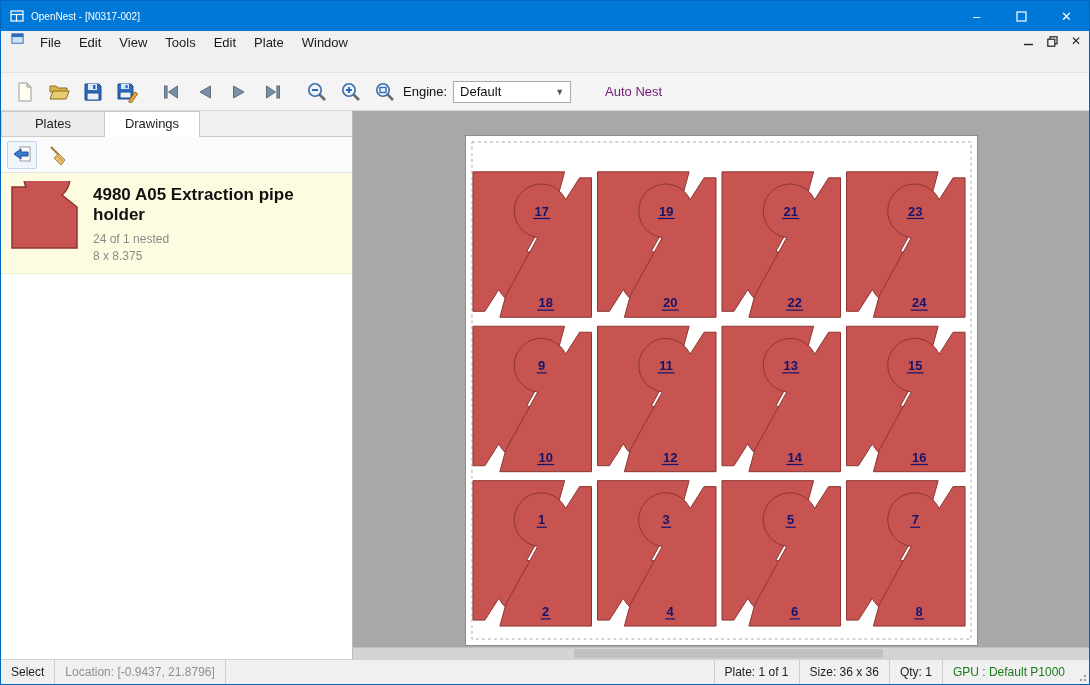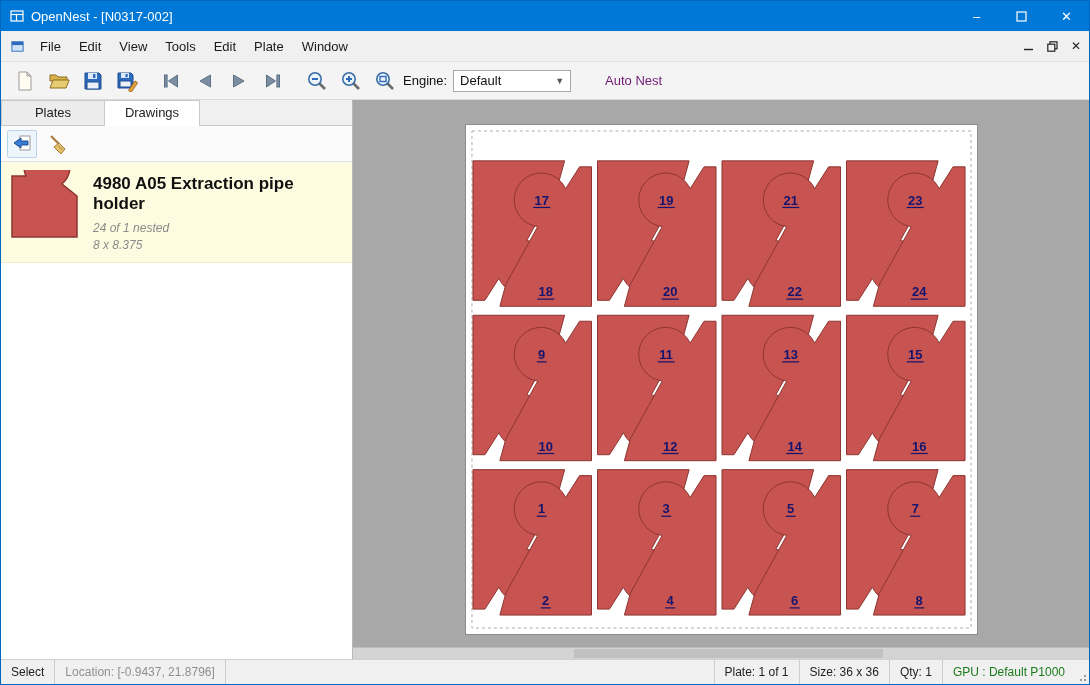--- a/index.html
+++ b/index.html
@@ -5,26 +5,26 @@
   * { box-sizing: border-box; margin: 0; padding: 0; }
   body { background: #6b6b6b; font-family: "Liberation Sans", sans-serif; }
   .window {
     width: 1090px; height: 685px; margin: 0 auto;
     border: 1px solid #0067c0; display: flex; flex-direction: column;
     background: #f0f0f0; overflow: hidden;
   }
   
   .titlebar { height: 30px; background: #0078d7; color: #fff; display: flex; align-items: center; flex: 0 0 auto; }
   .titlebar .app-icon { margin: 0 6px 0 8px; display: flex; }
-  .titlebar .title { font-size: 13px; }
+  .titlebar .title { font-size: 10px; }
   .titlebar .spacer { flex: 1; }
   .tb-btn { width: 45px; height: 30px; display: flex; align-items: center; justify-content: center; color: #fff; font-size: 13px; cursor: default; }
   .tb-btn svg { display: block; }
   
-  .menubar { height: 31px; background: #f0f0f0; display: flex; align-items: center; font-size: 13px; color: #1a1a1a; flex: 0 0 auto; border-bottom: 1px solid #e2e2e2; }
+  .menubar { height: 42px; background: #f0f0f0; display: flex; font-size: 13px; color: #1a1a1a; flex: 0 0 auto; border-bottom: 1px solid #e2e2e2; }
   .menubar .mdi-icon { margin: 0 6px 0 9px; display: flex; }
   .menu-item { padding: 4px 9px; cursor: default; }
   .menubar .spacer { flex: 1; }
   .mdi-ctl { width: 22px; height: 20px; display: flex; align-items: center; justify-content: center; color: #222; font-size: 12px; margin-right: 2px; }
   
   .toolbar { height: 38px; background: #f4f4f4; border-bottom: 1px solid #d9d9d9; display: flex; align-items: center; padding: 0 8px; flex: 0 0 auto; }
   .tool-btn { width: 32px; height: 30px; display: flex; align-items: center; justify-content: center; border: 1px solid transparent; border-radius: 2px; margin-right: 2px; }
   .tool-sep { width: 10px; }
   .engine-label { font-size: 13px; color: #111; margin: 0 6px 0 0; }
   .engine-combo { width: 118px; height: 22px; background: #fff; border: 1px solid #a8a8a8; display: flex; align-items: center; font-size: 13px; padding-left: 6px; color: #111; }
@@ -37,21 +37,21 @@
   .tab { padding: 4px 0; width: 104px; text-align: center; font-size: 13px; color: #222; background: #ececec; border: 1px solid #c9c9c9; border-bottom: none; margin-right: -1px; height: 25px; }
   .tab.active { background: #fff; height: 26px; margin-bottom: -1px; position: relative; z-index: 2; width: 96px; }
   .side-toolbar { height: 36px; border-bottom: 1px solid #e3e3e3; display: flex; align-items: center; padding: 0 6px; background: #fbfbfb; flex: 0 0 auto; }
   .side-btn { width: 30px; height: 28px; display: flex; align-items: center; justify-content: center; border: 1px solid #bcd4ea; background: #eef5fc; border-radius: 2px; margin-right: 6px; }
   .side-btn.flat { border-color: transparent; background: transparent; }
   .drawing-list { flex: 1; overflow: hidden; }
   .drawing-item { display: flex; padding: 8px 8px; background: #fdfce1; border-bottom: 1px solid #efedc8; cursor: default; }
   .drawing-item .thumb { flex: 0 0 auto; margin-right: 12px; }
   .drawing-item .info { padding-top: 4px; }
   .drawing-item .info .t { font-size: 17px; font-weight: bold; color: #111; margin-bottom: 6px; }
-  .drawing-item .info .s { font-size: 12px; color: #8b8b8b; line-height: 17px; font-style: italic; }
+  .drawing-item .info .s { font-size: 12px; color: #8b8b8b; line-height: 17px; }
   
   .canvas { flex: 1; background: #a8a8a8; position: relative; overflow: hidden; }
   .plate-wrap { display: flex; justify-content: center; }
   #plate-svg { margin-top: 24px; background: #fff; border: 1px solid #8c8c8c; display: block; }
   .hscroll { position: absolute; left: 0; right: 0; bottom: 0; height: 12px; background: #d4d4d4; border-top: 1px solid #bdbdbd; }
   .hscroll .thumb { position: absolute; left: 30%; width: 42%; top: 1px; bottom: 1px; background: #c1c1c1; }
   
   .statusbar { height: 25px; background: #f0f0f0; border-top: 1px solid #d0d0d0; display: flex; align-items: stretch; font-size: 12px; color: #222; flex: 0 0 auto; }
   .cell { display: flex; align-items: center; padding: 0 10px; border-right: 1px solid #cdcdcd; white-space: nowrap; }
   .cell.left-sep { border-right: none; border-left: 1px solid #cdcdcd; }

